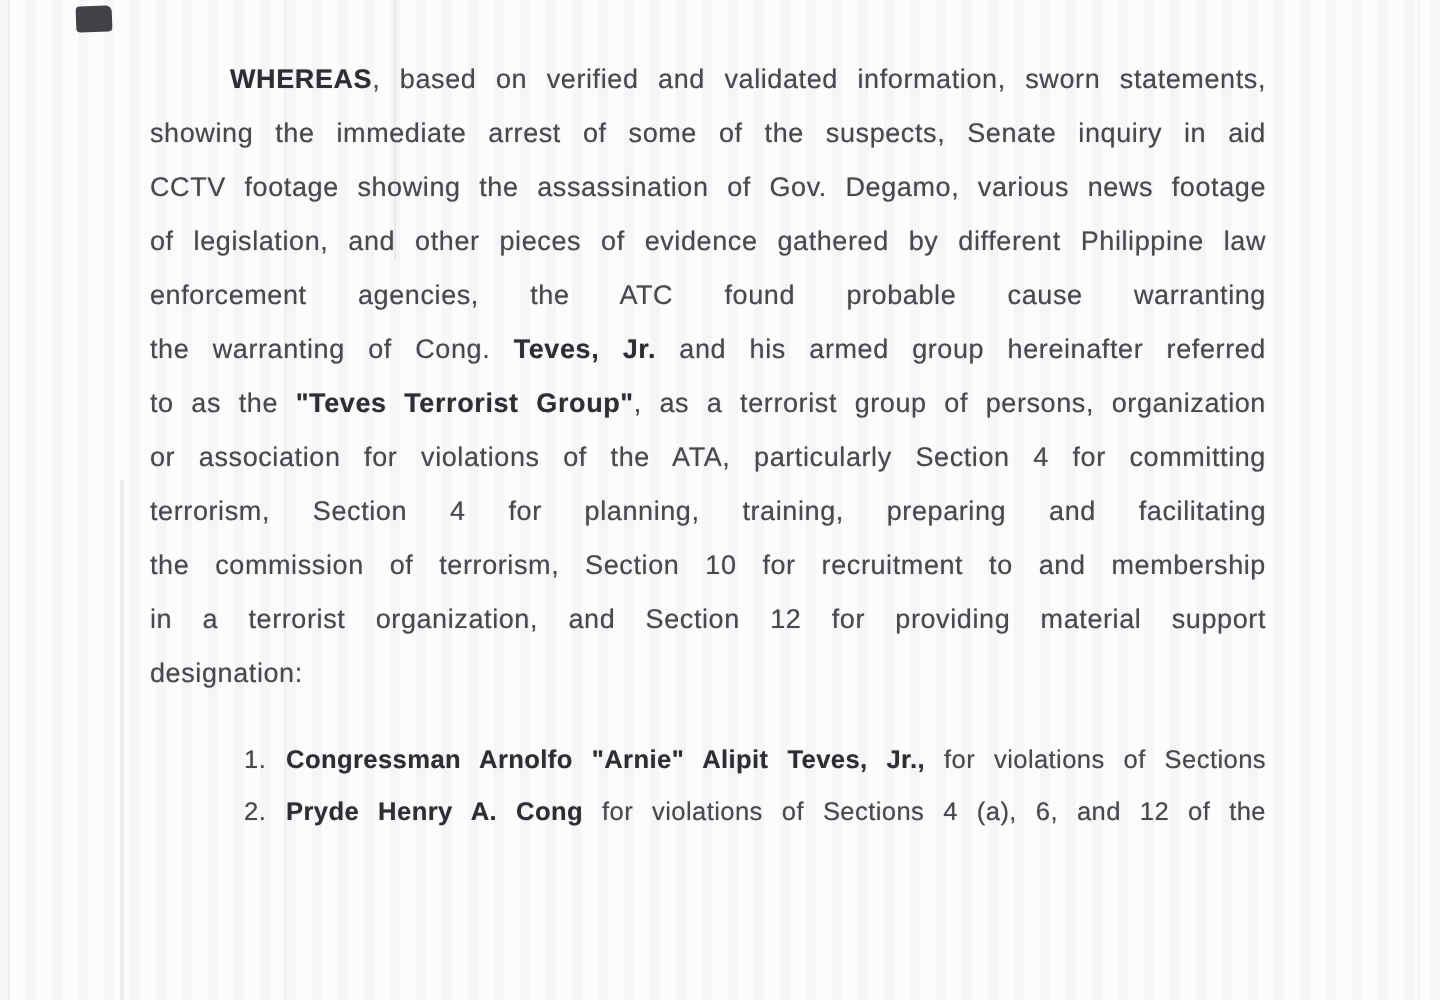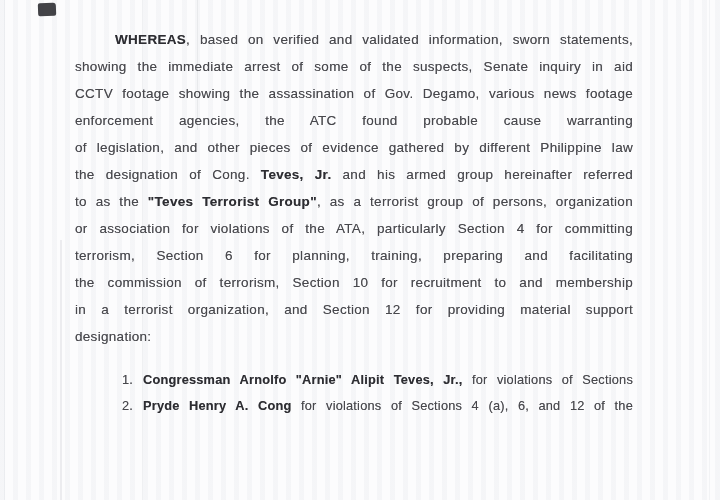--- a/index.html
+++ b/index.html
@@ -64,26 +64,26 @@
   <div class="artifact vline-c"></div>
   <div class="artifact vline-d"></div>
   <div class="artifact vline-e"></div>
 
   <div class="textcol">
 
     <div>
       <div class="line indent"><span class="b">WHEREAS</span><span>, based on verified and validated information, sworn statements,</span></div>
       <div class="line"><span>showing the immediate arrest of some of the suspects, Senate inquiry in aid</span></div>
       <div class="line"><span>CCTV footage showing the assassination of Gov. Degamo, various news footage</span></div>
+      <div class="line"><span>of legislation, and other pieces of evidence gathered by different Philippine law</span></div>
       <div class="line"><span>enforcement agencies, the ATC found probable cause warranting</span></div>
-      <div class="line"><span>of legislation, and other pieces of evidence gathered by different Philippine law</span></div>
-      <div class="line"><span>the designation of Cong. </span><span class="b">Teves, Jr.</span><span> and his armed group hereinafter referred</span></div>
+      <div class="line"><span>the warranting of Cong. </span><span class="b">Teves, Jr.</span><span> and his armed group hereinafter referred</span></div>
       <div class="line"><span>to as the </span><span class="b">"Teves Terrorist Group"</span><span>, as a terrorist group of persons, organization</span></div>
       <div class="line"><span>or association for violations of the ATA, particularly Section 4 for committing</span></div>
-      <div class="line"><span>terrorism, Section 6 for planning, training, preparing and facilitating</span></div>
+      <div class="line"><span>terrorism, Section 4 for planning, training, preparing and facilitating</span></div>
       <div class="line"><span>the commission of terrorism, Section 10 for recruitment to and membership</span></div>
       <div class="line"><span>in a terrorist organization, and Section 12 for providing material support</span></div>
       <div class="line flush"><span>designation:</span></div>
     </div>
 
     <div class="list">
       <div class="li">
         <span class="num">1.</span>
         <div class="li-lines">
           <div class="line"><span class="b">Congressman Arnolfo "Arnie" Alipit Teves, Jr.,</span><span> for violations of Sections</span></div>

